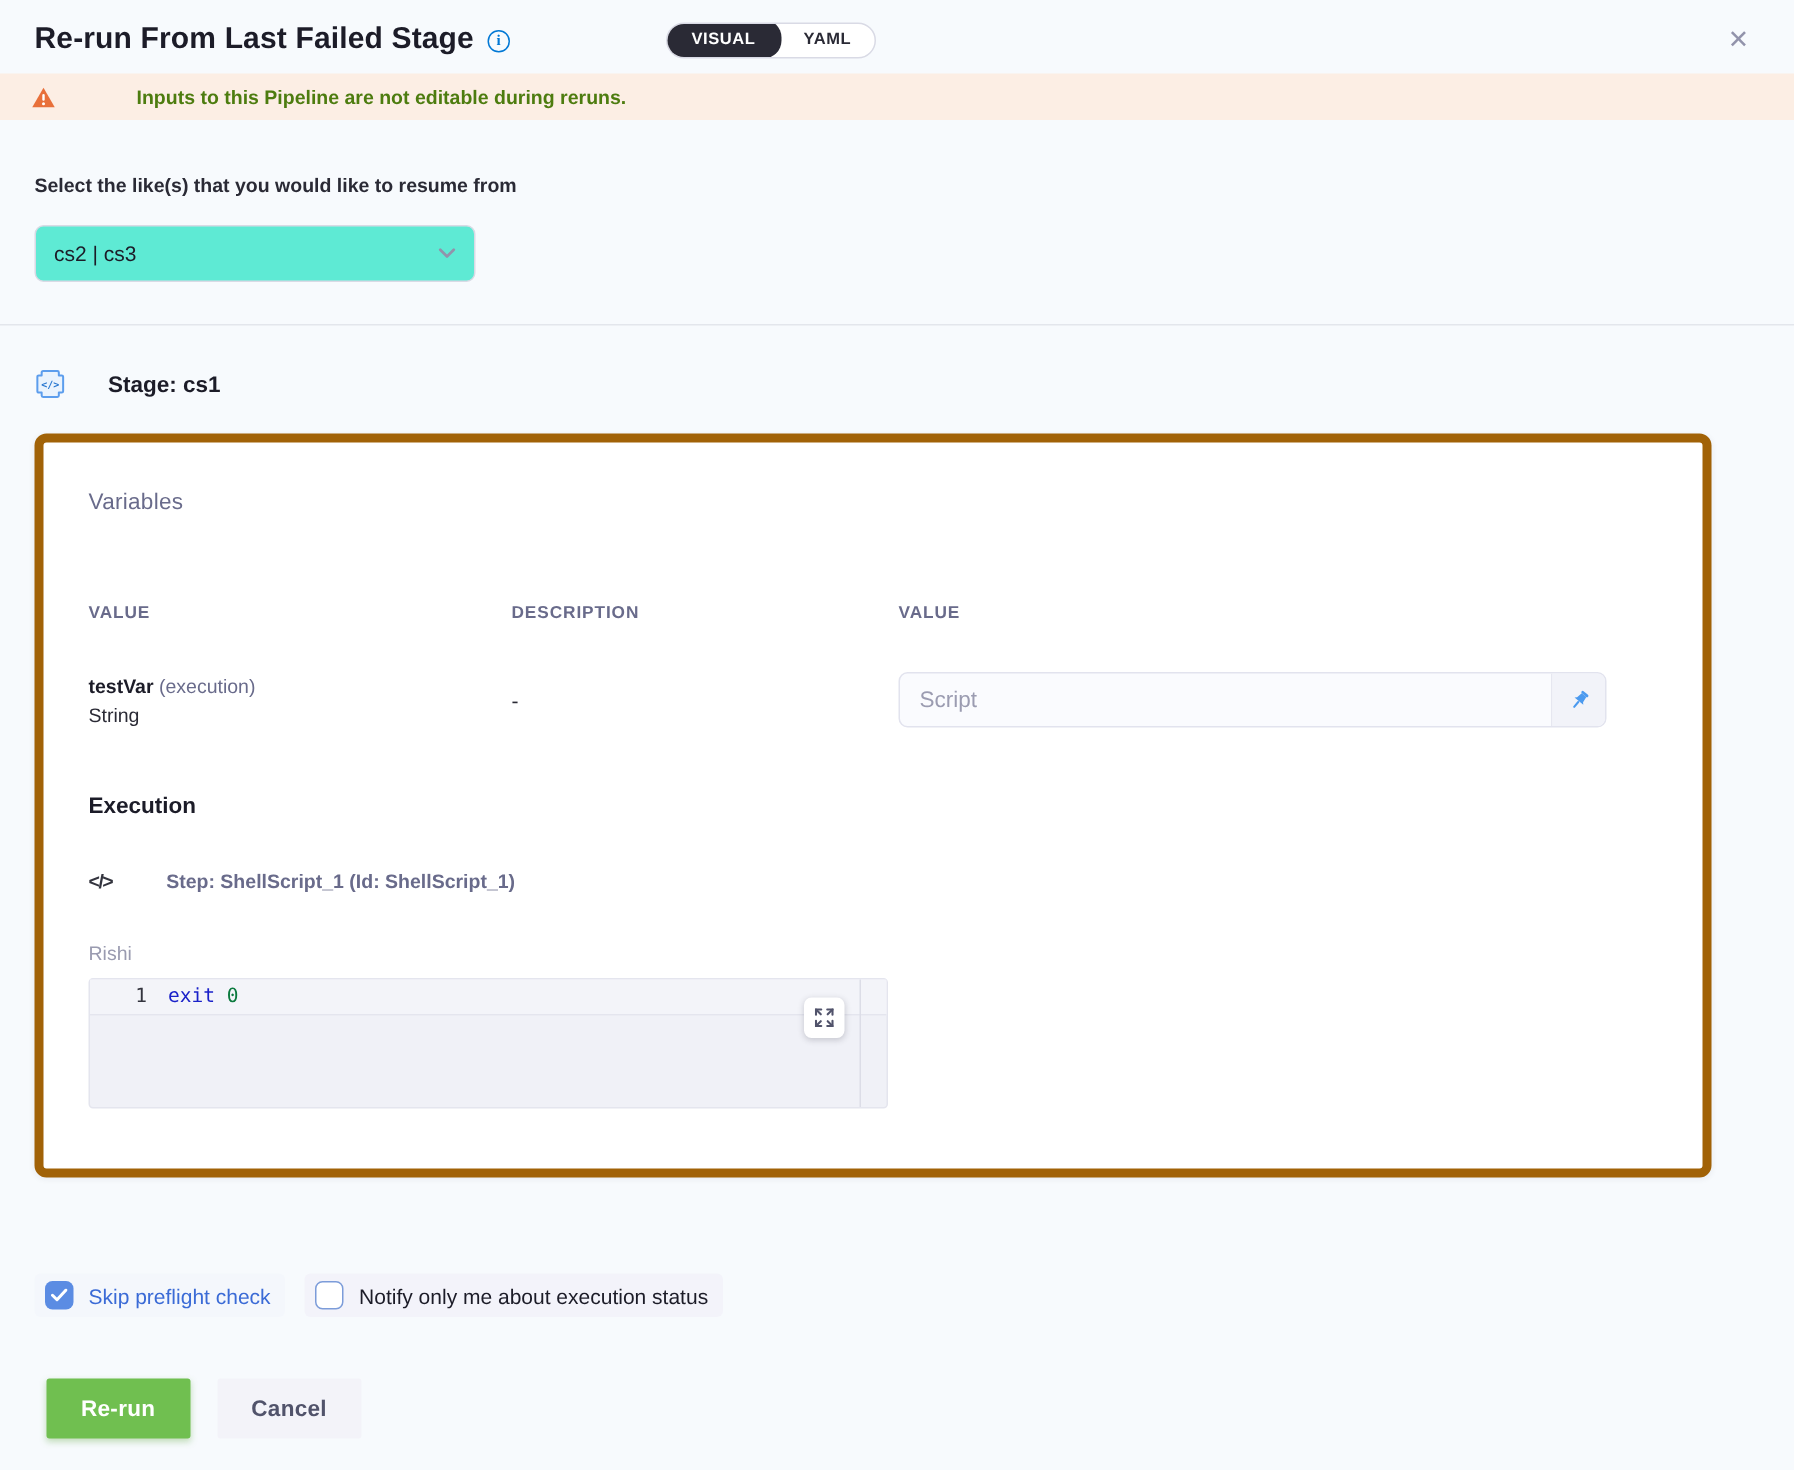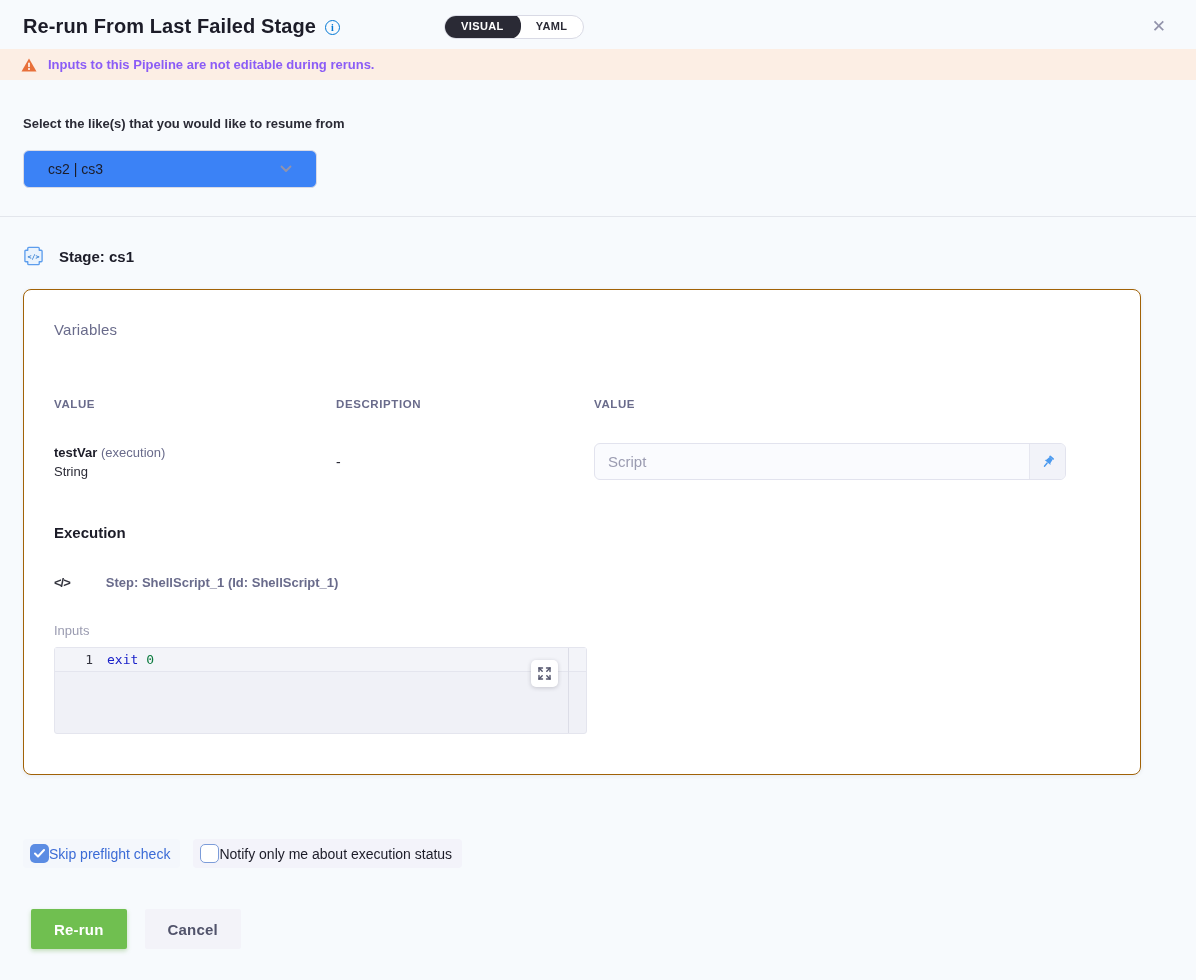--- a/index.html
+++ b/index.html
@@ -43,48 +43,48 @@
     cursor: pointer; padding: 4px 6px; font-weight: normal;
   }
 
   
   .banner {
     background: #FCEEE4; height: 31px;
     display: flex; align-items: center; gap: 11px;
     padding: 0 21px;
   }
   .warn-tri { width: 16px; height: 14px; flex: 0 0 auto; }
-  .banner-text { color: #8b5cf6; font-size: 13px; font-weight: bold; }
+  .banner-text { color: #4d7c0f; font-size: 13px; font-weight: bold; margin-left: 43px; }
 
   
   .select-section { padding: 36px 23px 28px 23px; border-bottom: 1px solid #E3E6EC; }
   .select-label { font-size: 13px; font-weight: bold; color: #2A2A35; margin-bottom: 19px; }
   .dropdown {
-    width: 294px; height: 38px; background: #3b82f6;
+    width: 294px; height: 38px; background: #5eead4;
     border: 1px solid #D9DAE5; border-radius: 6px;
-    display: flex; align-items: center; padding: 0 24px;
+    display: flex; align-items: center; padding: 0 12px;
     cursor: pointer;
   }
   .dropdown-value { font-size: 14px; color: #1C1C28; flex: 1; }
   .chevron { width: 12px; height: 8px; }
 
   
   .stage-heading {
-    display: flex; align-items: center; gap: 15px;
+    display: flex; align-items: center; gap: 28px;
     margin: 29px 23px 0 23px;
   }
   .stage-icon { width: 21px; height: 20px; flex: 0 0 auto; }
   .stage-title { font-size: 15px; font-weight: bold; color: #1C1C28; }
 
   
   .card {
     margin: 23px 23px 0 23px;
     width: 1118px;
     background: #FFFFFF;
-    border: 1px solid #a16207;
+    border: 6px solid #a16207;
     border-radius: 8px;
     box-shadow: 0 1px 4px rgba(40,41,61,0.07);
     padding: 31px 30px 40px 30px;
   }
   .variables-title { font-size: 15px; color: #696B8B; letter-spacing: .2px; }
 
   .var-grid { display: grid; grid-template-columns: 265px 275px 472px; margin-top: 60px; }
   .col-header {
     font-size: 11.5px; font-weight: bold; color: #696B8B; letter-spacing: .6px;
   }
@@ -149,21 +149,21 @@
     width: 27px; height: 27px; background: #FFFFFF;
     border-radius: 5px; box-shadow: 0 1px 4px rgba(40,41,61,0.22);
     display: flex; align-items: center; justify-content: center;
     cursor: pointer;
   }
   .expand-glyph { width: 13px; height: 13px; }
 
   
   .options-row { display: flex; gap: 13px; margin: 64px 23px 0 23px; }
   .option-pill {
-    display: inline-flex; align-items: center; 
+    display: inline-flex; align-items: center; gap: 10px;
     padding: 5px 10px 5px 7px; border-radius: 4px; cursor: pointer;
   }
   .option-pill.blue-bg { background: #F4F7FC; }
   .option-pill.gray-bg { background: #F3F3FA; }
   .cb {
     width: 19px; height: 19px; border-radius: 5px; flex: 0 0 auto;
     display: flex; align-items: center; justify-content: center;
   }
   .cb.checked { background: #5B8CE3; }
   .cb.unchecked { background: #FFFFFF; border: 1.5px solid #7C9CD9; border-radius: 5px; }
@@ -255,21 +255,21 @@
     </div>
   </div>
 
   <div class="execution-title">Execution</div>
 
   <div class="step-heading">
     <span class="step-code-icon">&lt;/&gt;</span>
     <span class="step-label">Step: ShellScript_1 (Id: ShellScript_1)</span>
   </div>
 
-  <div class="script-label">Inputs</div>
+  <div class="script-label">Rishi</div>
 
   <div class="code-editor">
     <div class="code-line">
       <span class="gutter">1</span>
       <span class="code-text">
         <span class="tok-keyword">exit</span><span class="tok-number"> 0</span>
       </span>
     </div>
     <div class="editor-vline"></div>
     <div class="expand-btn">

